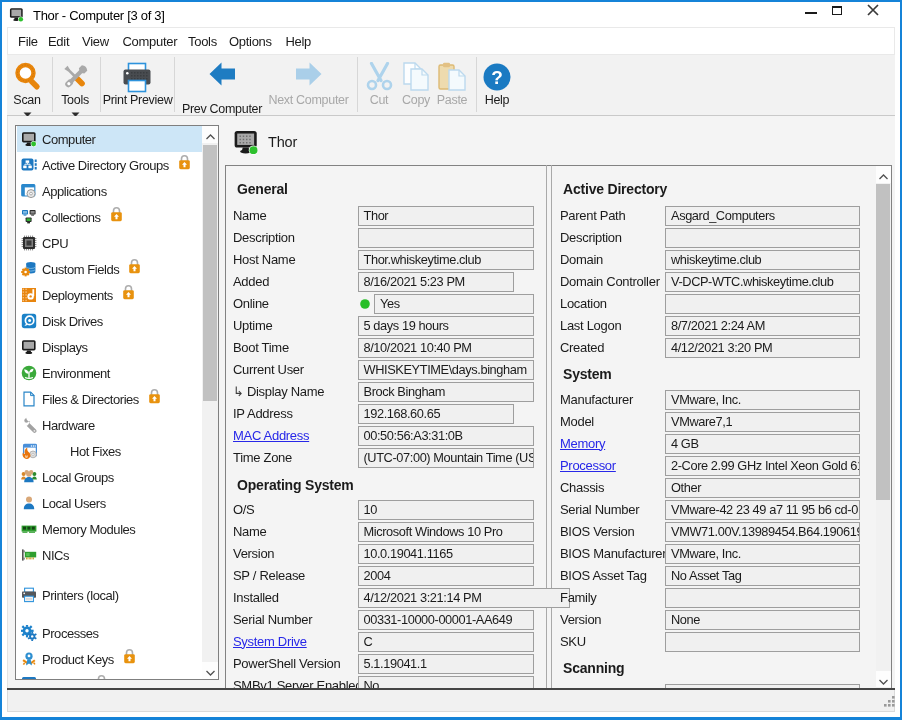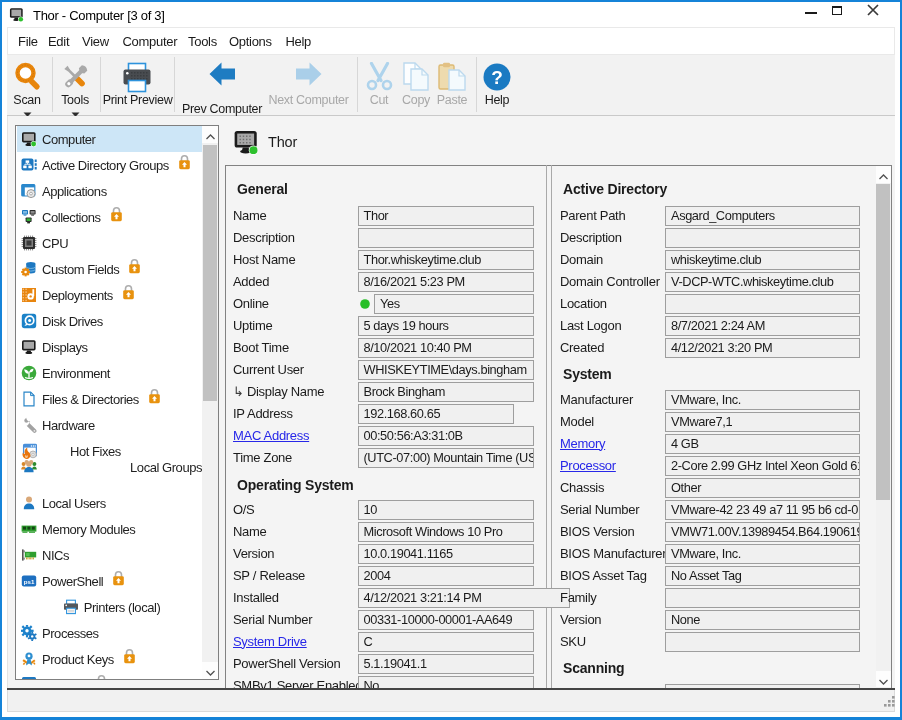--- a/index.html
+++ b/index.html
@@ -383,21 +383,21 @@
               <circle cx="12.4" cy="3" r="0.7"></circle>
               <circle cx="14.2" cy="3" r="0.7"></circle>
             </g>
             <circle cx="12" cy="11.4" r="3.4" fill="#dcdcdc" stroke="#a8a8a8" stroke-width="0.8"></circle>
             <circle cx="12" cy="11.4" r="1.1" fill="#fff" stroke="#a8a8a8" stroke-width="0.6"></circle>
             <path d="M4.6 15.8 C1.8 14.8 0.8 12 2 9.4 C2.5 10.6 3.3 11.1 4.1 11 C2.9 8.4 4 6 6.4 4.6 C5.8 6.9 6.6 8.2 8.1 9.5 C9.7 10.9 9.9 12.9 8.6 14.6 C7.8 15.7 6.2 16.4 4.6 15.8 Z" fill="#e8750e"></path>
             <path d="M5.2 15.2 C3.8 14.5 3.6 13.1 4.4 12 C5.1 13.1 6.3 13.1 6.6 12 C7.4 13.4 6.9 14.7 5.2 15.2 Z" fill="#f6c088"></path>
           </svg></span>
         <span class="stext">Hot Fixes</span>
       </div>
-<div class="srow" style="top:328px;justify-content:space-between;">
+<div class="srow" style="top:338px;">
         <span style="margin-left:4px;height:16px"><svg width="16" height="16" viewBox="0 0 16 16">
             <circle cx="2.6" cy="5" r="2" fill="#d8882a"></circle>
             <path d="M0.2 10.6 C0.2 8.4 1.4 7.4 2.6 7.4 C3.8 7.4 5 8.4 5 10.6 Z" fill="#d8882a"></path>
             <circle cx="13.4" cy="5" r="2" fill="#2e8b2e"></circle>
             <path d="M11 10.6 C11 8.4 12.2 7.4 13.4 7.4 C14.6 7.4 15.8 8.4 15.8 10.6 Z" fill="#2e8b2e"></path>
             <circle cx="5.6" cy="3.2" r="2.1" fill="#d8a87a"></circle>
             <circle cx="10.2" cy="3.2" r="2.1" fill="#d8a87a"></circle>
             <circle cx="7.9" cy="5" r="2.7" fill="#d8a87a"></circle>
             <path d="M3.2 13.2 C3.2 9.6 5.5 8.1 7.9 8.1 C10.3 8.1 12.6 9.6 12.6 13.2 Z" fill="#1d78c1"></path>
           </svg></span>
@@ -436,33 +436,21 @@
               <rect x="5" y="10.4" width="0.9" height="2"></rect>
               <rect x="6.4" y="10.4" width="0.9" height="2"></rect>
               <rect x="7.8" y="10.4" width="0.9" height="2"></rect>
               <rect x="9.2" y="10.4" width="0.9" height="2"></rect>
               <rect x="10.6" y="10.4" width="0.9" height="2"></rect>
               <rect x="12" y="10.4" width="0.9" height="2"></rect>
             </g>
           </svg></span>
         <span class="stext">NICs</span>
       </div>
-<div class="srow" style="top:442px;">
-        <span style="margin-left:4px;height:16px"><svg width="16" height="16" viewBox="0 0 16 16">
-            <rect x="0.8" y="2.6" width="14.4" height="10.8" rx="2" fill="#1d6fc0"></rect>
-            <text x="8" y="10.6" font-family="Liberation Sans,sans-serif" font-size="6.2" font-weight="bold" fill="#fff" text-anchor="middle">ps1</text>
-          </svg></span>
-        <span class="stext">PowerShell</span>
-        <span class="slock"><svg width="13" height="15" viewBox="0 0 13 15" style="margin-top:-2px">
-            <path d="M3.5 6 L3.5 3.8 A3 3 0 0 1 9.5 3.8 L9.5 6" fill="none" stroke="#adadad" stroke-width="1.6"></path>
-            <rect x="1.2" y="5.2" width="10.6" height="9" rx="1.4" fill="#e8920e"></rect>
-            <path d="M6.5 7 L9 9.8 L7.5 9.8 L7.5 12.2 L5.5 12.2 L5.5 9.8 L4 9.8 Z" fill="#fff"></path>
-          </svg></span>
-      </div>
-<div class="srow" style="top:468px;justify-content:center;">
+<div class="srow" style="top:456px;">
         <span style="margin-left:4px;height:16px"><svg width="16" height="16" viewBox="0 0 16 16">
             <rect x="3.6" y="1.2" width="8.8" height="4" fill="#fff" stroke="#2e93dc" stroke-width="1.1"></rect>
             <rect x="1" y="4.6" width="14" height="6.2" rx="0.8" fill="#54575b"></rect>
             <circle cx="3.2" cy="6.4" r="0.8" fill="#fff"></circle>
             <rect x="3.6" y="9.2" width="8.8" height="5.4" fill="#fff" stroke="#2e93dc" stroke-width="1.1"></rect>
             <g fill="#c9c9c9">
               <rect x="5" y="10.8" width="6" height="0.9"></rect>
               <rect x="5" y="12.4" width="6" height="0.9"></rect>
             </g>
           </svg></span>
@@ -558,21 +546,21 @@
 <div class="abs" style="left:546px;top:165px;width:1px;height:523px;background:#a9a9a9"></div>
 <div class="abs" style="left:551px;top:165px;width:1px;height:523px;background:#a9a9a9"></div>
 <div class="sech" style="left:237px;top:181px">General</div>
 <div class="abs lbl13 " style="left:233px;top:207.6px">Name</div>
 <div class="fld" style="left:357.5px;top:205.6px;width:176px">Thor</div>
 <div class="abs lbl13 " style="left:233px;top:229.6px">Description</div>
 <div class="fld" style="left:357.5px;top:227.6px;width:176px"></div>
 <div class="abs lbl13 " style="left:233px;top:251.60000000000002px">Host Name</div>
 <div class="fld" style="left:357.5px;top:249.60000000000002px;width:176px">Thor.whiskeytime.club</div>
 <div class="abs lbl13 " style="left:233px;top:273.6px">Added</div>
-<div class="fld" style="left:357.5px;top:271.6px;width:176px">8/16/2021 5:23 PM</div>
+<div class="fld" style="left:357.5px;top:271.6px;width:156px">8/16/2021 5:23 PM</div>
 <div class="abs lbl13 " style="left:233px;top:295.6px">Online</div>
 <svg class="abs" style="left:360px;top:298.6px" width="10" height="10">
       <circle cx="5" cy="5" r="4.8" fill="#28bf28"></circle>
     </svg>
 <div class="fld" style="left:374px;top:293.6px;width:159.5px">Yes</div>
 <div class="abs lbl13 " style="left:233px;top:317.6px">Uptime</div>
 <div class="fld" style="left:357.5px;top:315.6px;width:176px">5 days 19 hours</div>
 <div class="abs lbl13 " style="left:233px;top:339.6px">Boot Time</div>
 <div class="fld" style="left:357.5px;top:337.6px;width:176px">8/10/2021 10:40 PM</div>
 <div class="abs lbl13 " style="left:233px;top:361.6px">Current User</div>

